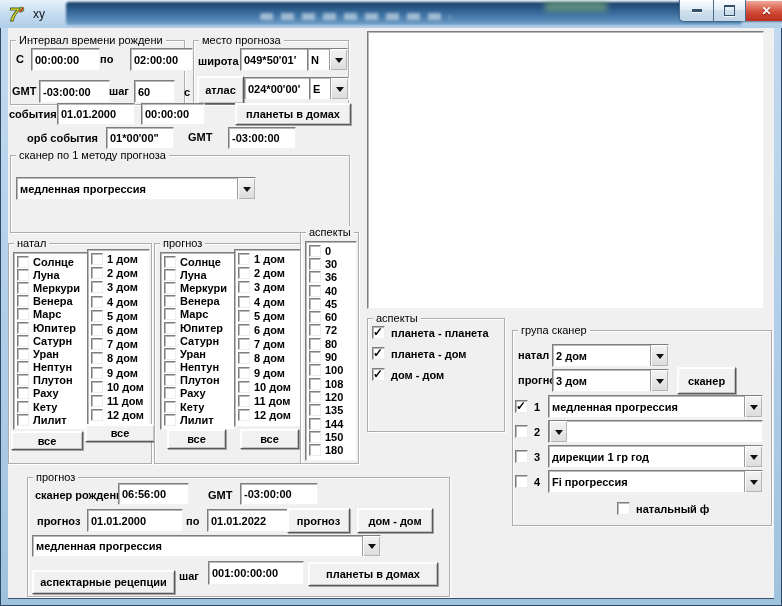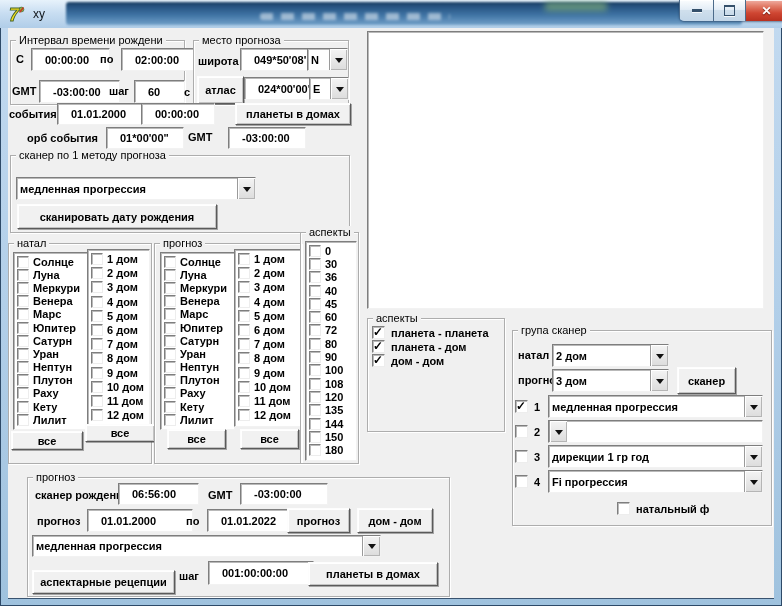--- a/index.html
+++ b/index.html
@@ -29,21 +29,21 @@
   .glyph-min{width:10px;height:3px;background:#35506b;box-shadow:0 1px 0 rgba(255,255,255,.8);}
   .glyph-max{width:9px;height:8px;border:1px solid #35506b;border-top-width:2px;box-shadow:0 1px 0 rgba(255,255,255,.8);}
   .glyph-close{color:#fff;font-weight:bold;font-size:12px;line-height:12px;text-shadow:0 1px 1px rgba(90,10,0,.8);}
   
   .client{position:absolute;left:8px;top:28px;width:766px;height:570px;background:#f0f0f0;
     box-shadow:0 1px 0 #39536f;}
   .lbl{position:absolute;font-size:11px;font-weight:bold;color:#000;white-space:nowrap;}
   .group{position:absolute;border:1px solid #adadad;box-shadow:inset 1px 1px 0 #fff,1px 1px 0 #fff;}
   .group>.cap{position:absolute;top:-7px;left:5px;background:#f0f0f0;padding:0 3px;font-size:11px;font-weight:normal;white-space:nowrap;}
   .sunken{background:#fff;border:1px solid;border-color:#7e7e7e #f2f2f2 #f2f2f2 #7e7e7e;box-shadow:inset 1px 1px 0 #b9b9b9;}
-  .field{position:absolute;display:flex;align-items:center;padding-left:13px;font-size:11px;font-weight:bold;white-space:nowrap;overflow:hidden;}
+  .field{position:absolute;display:flex;align-items:center;padding-left:3px;font-size:11px;font-weight:bold;white-space:nowrap;overflow:hidden;}
   .btn{position:absolute;display:flex;align-items:center;justify-content:center;font-size:11px;font-weight:bold;
     background:#f1f1f1;border:1px solid;border-color:#fdfdfd #5a5a5a #5a5a5a #fdfdfd;
     box-shadow:inset 1px 1px 0 #fff,inset -1px -1px 0 #c3c3c3,1px 1px 0 rgba(70,70,70,.45);cursor:default;white-space:nowrap;}
   .combo{position:absolute;display:flex;align-items:stretch;}
   .combo .ctxt{flex:1;display:flex;align-items:center;padding-left:3px;font-size:11px;font-weight:bold;white-space:nowrap;overflow:hidden;}
   .dd{width:17px;display:flex;align-items:center;justify-content:center;
     background:linear-gradient(180deg,#f4f4f4,#dcdcdc);border-left:1px solid #9a9a9a;
     box-shadow:inset 1px 1px 0 #fff,inset -1px -1px 0 #b5b5b5;}
   .dd::after{content:"";width:0;height:0;border:4px solid transparent;border-top:5px solid #111;margin-top:5px;}
   .cb{width:11px;height:11px;flex:0 0 11px;background:#fff;border:1px solid;border-color:#7e7e7e #ededed #ededed #7e7e7e;
@@ -88,32 +88,32 @@
   </div>
 
   <div class="client"></div>
 
   <div class="group" style="left:10px;top:40px;width:173px;height:63px">
     <span class="cap" style="max-width:158px;overflow:hidden">Интервал времени рождени</span>
   </div>
   <span class="lbl" style="left:16px;top:53px">С</span>
   <div class="field sunken" style="left:31px;top:48px;width:64px;height:21px">00:00:00</div>
   <span class="lbl" style="left:100px;top:53px">по</span>
-  <div class="field sunken" style="left:121px;top:48px;width:58px;height:21px">02:00:00</div>
+  <div class="field sunken" style="left:130px;top:48px;width:58px;height:21px">02:00:00</div>
   <span class="lbl" style="left:12px;top:85px">GMT</span>
   <div class="field sunken" style="left:39px;top:80px;width:66px;height:21px">-03:00:00</div>
   <span class="lbl" style="left:109px;top:85px">шаг</span>
   <div class="field sunken" style="left:134px;top:80px;width:36px;height:21px">60</div>
   <span class="lbl" style="left:184px;top:86px">с</span>
 
   <div class="group" style="left:193px;top:40px;width:154px;height:63px">
     <span class="cap">место прогноза</span>
   </div>
   <span class="lbl" style="left:198px;top:55px">широта</span>
-  <div class="field sunken" style="left:240px;top:48px;width:66px;height:21px">049*50'08'</div>
+  <div class="field sunken" style="left:240px;top:48px;width:66px;height:21px">049*50'01'</div>
   <div class="combo sunken" style="left:307px;top:48px;width:39px;height:21px">
     <span class="ctxt">N</span>
       <span class="dd"></span>
   </div>
   <div class="btn" style="left:197px;top:76px;width:45px;height:26px">атлас</div>
   <div class="field sunken" style="left:244px;top:77px;width:64px;height:21px">024*00'00'</div>
   <div class="combo sunken" style="left:309px;top:77px;width:38px;height:21px">
     <span class="ctxt">E</span>
       <span class="dd"></span>
   </div>
@@ -127,21 +127,20 @@
   <span class="lbl" style="left:188px;top:131px">GMT</span>
   <div class="field sunken" style="left:228px;top:127px;width:63px;height:20px">-03:00:00</div>
 
   <div class="group" style="left:10px;top:155px;width:338px;height:76px">
     <span class="cap">сканер по 1 методу прогноза</span>
   </div>
   <div class="combo sunken" style="left:16px;top:177px;width:238px;height:21px">
     <span class="ctxt">медленная прогрессия</span>
       <span class="dd"></span>
   </div>
-  <div class="btn" style="left:17px;top:204px;width:198px;height:23px">сканировать дату рождения</div>
 
   <div class="group" style="left:8px;top:243px;width:142px;height:219px">
     <span class="cap">натал</span>
   </div>
   <div class="list sunken" style="left:13px;top:252px;width:70px;height:174px;--lh:13.2px">
     <div class="item">
         <span class="cb"></span>
         <span>Солнце</span>
       </div>
       <div class="item">
@@ -424,21 +423,21 @@
         <span class="cb"></span>
         <span>180</span>
       </div>
   </div>
 
   <div class="whitebox" style="left:367px;top:31px;width:395px;height:276px"></div>
 
   <div class="group" style="left:367px;top:318px;width:136px;height:112px">
     <span class="cap">аспекты</span>
   </div>
-  <div class="stack" style="left:372px;top:326px;gap:1px;width:129px;overflow:hidden">
+  <div class="stack" style="left:372px;top:326px;gap:8px;width:129px;overflow:hidden">
     <div class="frow">
         <span class="cb checked"></span>
         <span>планета - планета</span>
       </div>
       <div class="frow">
         <span class="cb checked"></span>
         <span>планета - дом</span>
       </div>
       <div class="frow">
         <span class="cb checked"></span>

